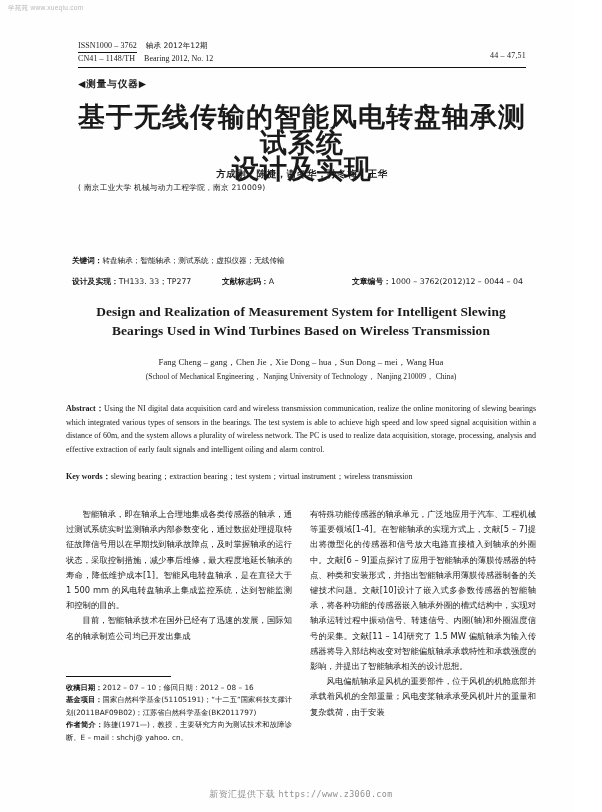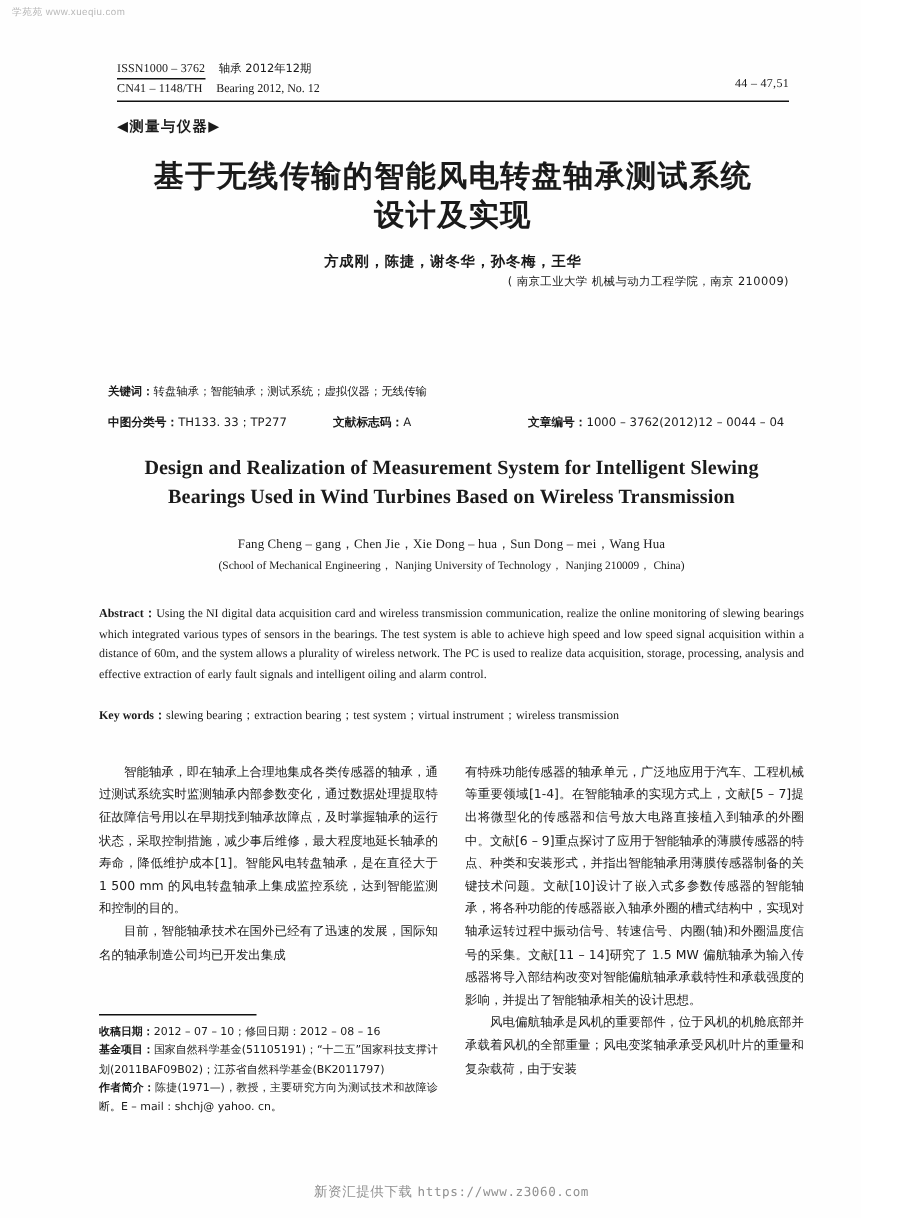--- a/index.html
+++ b/index.html
@@ -82,41 +82,41 @@
   }
 
   
   .title-zh {
     position: absolute;
     left: 78px; top: 104px;
     width: 448px;
     text-align: center;
     font-family: "DejaVu Sans", sans-serif;
     font-weight: bold;
-    font-size: 20px;
+    font-size: 27px;
     line-height: 26px;
     letter-spacing: 1px;
   }
 
   
   .authors-zh {
     position: absolute;
     left: 78px; top: 168px;
     width: 448px;
     text-align: center;
     font-family: "DejaVu Sans", sans-serif;
     font-weight: bold;
     font-size: 9.5px;
     letter-spacing: .6px;
   }
   .affil-zh {
     position: absolute;
     left: 78px; top: 183px;
     width: 448px;
-    text-align: right;
+    text-align: left;
     font-family: "DejaVu Sans", sans-serif;
     font-size: 7.6px;
     letter-spacing: .3px;
   }
 
   
   .abs-zh {
     position: absolute;
     left: 72px; top: 214px;
     width: 460px;
@@ -291,21 +291,21 @@
   <div class="authors-zh">方成刚，陈捷，谢冬华，孙冬梅，王华</div>
   <div class="affil-zh">( 南京工业大学   机械与动力工程学院，南京   210009)</div>
 
 
   <div class="kw-zh">
     <span class="lead">关键词：</span><span>转盘轴承；智能轴承；测试系统；虚拟仪器；无线传输</span>
   </div>
 
   <div class="codes-zh">
     <div class="c1">
-      <span class="lead">中图分类号：</span><span>TH133. 33；TP277</span>
+      <span class="lead">设计及实现：</span><span>TH133. 33；TP277</span>
     </div>
     <div class="c2">
       <span class="lead">文献标志码：</span><span>A</span>
     </div>
     <div class="c3">
       <span class="lead">文章编号：</span><span>1000 – 3762(2012)12 – 0044 – 04</span>
     </div>
   </div>
 
   <div class="title-en">

